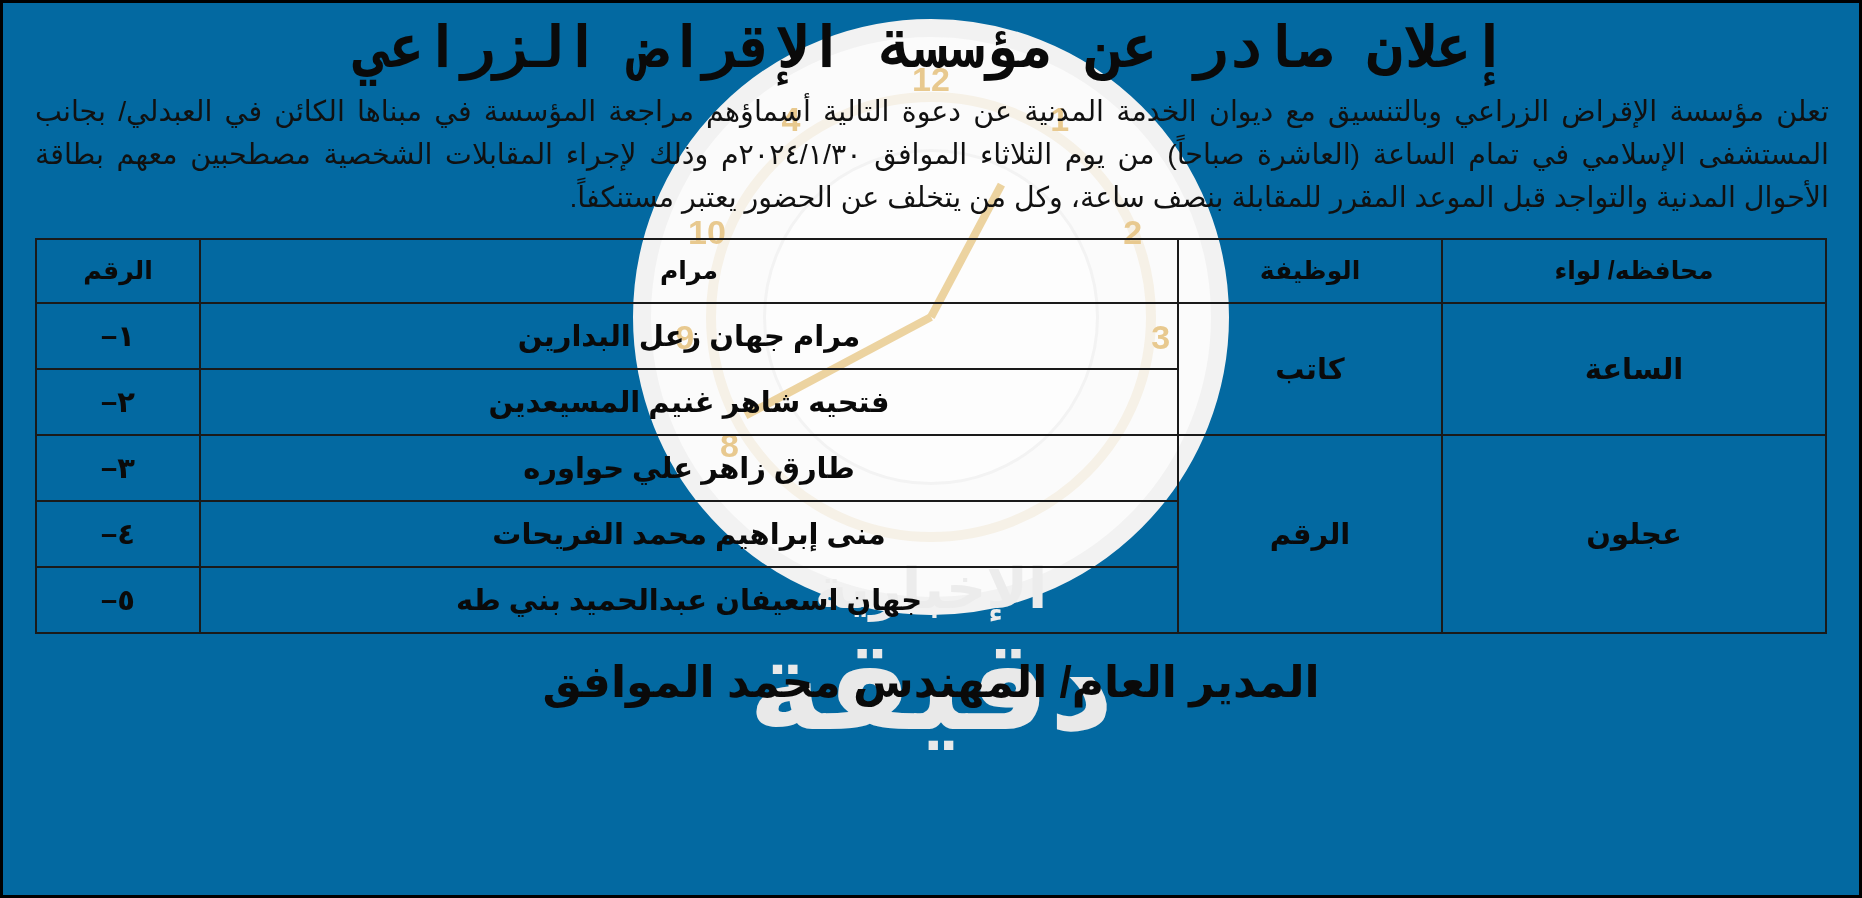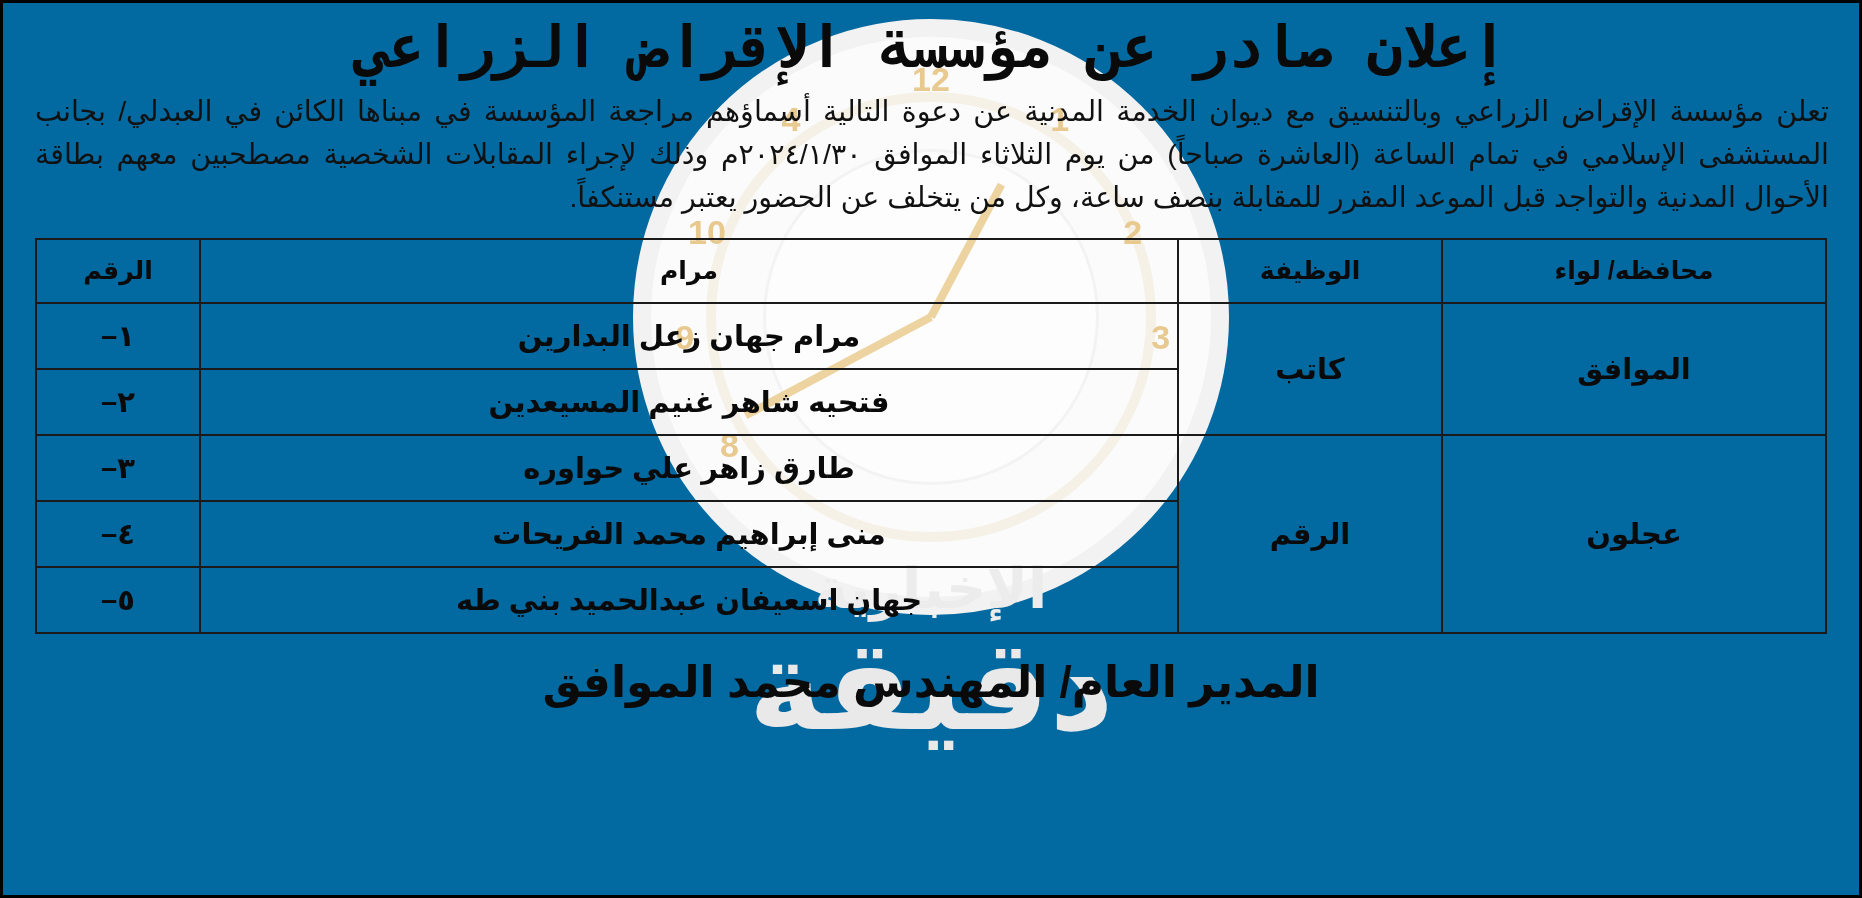--- a/index.html
+++ b/index.html
@@ -208,21 +208,21 @@
       <thead>
         <tr>
           <th class="col-gov">محافظه/ لواء</th>
           <th class="col-job">الوظيفة</th>
           <th class="col-name">مرام</th>
           <th class="col-num">الرقم</th>
         </tr>
       </thead>
       <tbody>
         <tr>
-          <td rowspan="2">الموافق</td>
+          <td rowspan="2">الساعة</td>
           <td rowspan="2">كاتب</td>
           <td>مرام جهان زعل البدارين</td>
           <td>١–</td>
         </tr>
         <tr>
           <td>فتحيه شاهر غنيم المسيعدين</td>
           <td>٢–</td>
         </tr>
         <tr>
           <td rowspan="3">عجلون</td>

